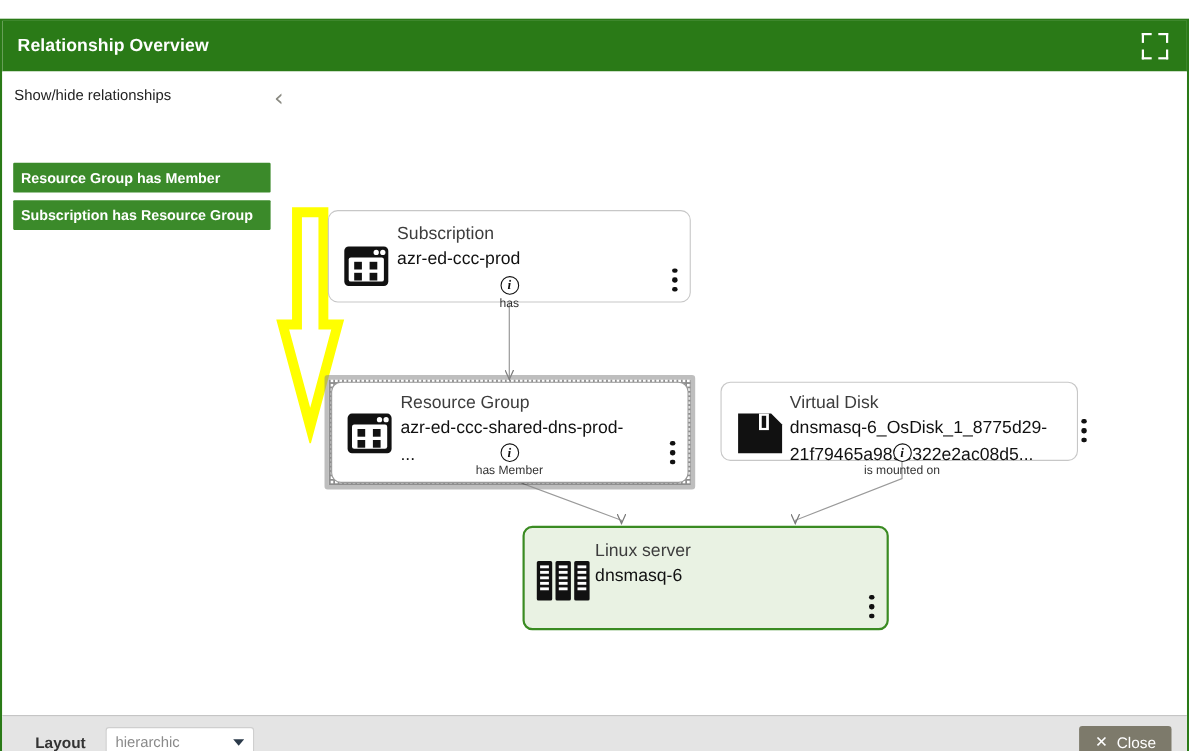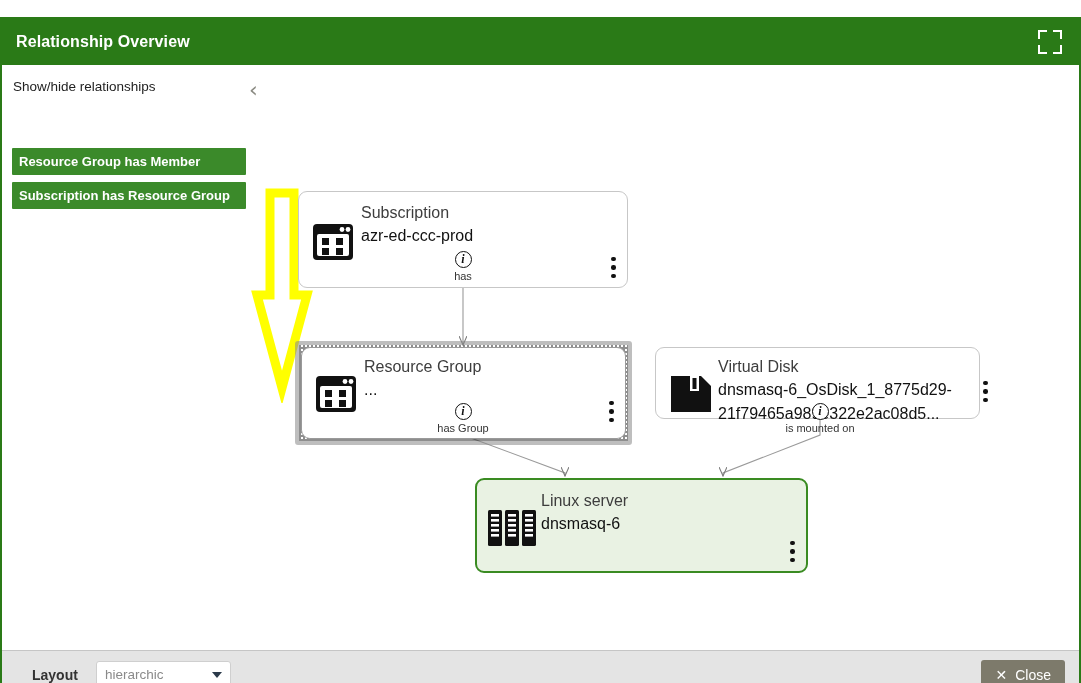--- a/index.html
+++ b/index.html
@@ -290,21 +290,21 @@
 
       <path d="M461,332 L461,370 L563,408 L563,411" stroke="#9a9a9a" stroke-width="1.1" fill="none" marker-end="url(#arrowhead)"></path>
 
       <path d="M818,332 L818,370 L721,408 L721,411" stroke="#9a9a9a" stroke-width="1.1" fill="none" marker-end="url(#arrowhead)"></path>
     </svg>
 
     <svg class="annot-arrow" style="left:245px; top:118px; width:70px; height:220px;" viewBox="0 0 70 220">
       <path d="M23,10 L47,10 L47,112 L60,112 L35,205 L10,112 L23,112 Z" fill="none" stroke="#ffff00" stroke-width="9" stroke-linejoin="miter"></path>
     </svg>
 
-    <div class="node" style="left:296px; top:126px; width:330px; height:97px;">
+    <div class="node" style="left:296px; top:126px; width:330px; height:84px;">
       <span class="node-icon" style="top:28px;">
         <svg width="44" height="44" viewBox="0 0 44 44">
           <rect x="2" y="4" width="40" height="36" rx="4" fill="#111"></rect>
           <rect x="6" y="14" width="32" height="22" rx="2" fill="#fff"></rect>
           <circle cx="31" cy="9.5" r="2.4" fill="#fff"></circle>
           <circle cx="37" cy="9.5" r="2.4" fill="#fff"></circle>
           <rect x="11" y="18" width="7" height="7" fill="#111"></rect>
           <rect x="25" y="18" width="7" height="7" fill="#111"></rect>
           <rect x="11" y="28" width="7" height="7" fill="#111"></rect>
           <rect x="25" y="28" width="7" height="7" fill="#111"></rect>
@@ -330,20 +330,21 @@
           <circle cx="31" cy="9.5" r="2.4" fill="#fff"></circle>
           <circle cx="37" cy="9.5" r="2.4" fill="#fff"></circle>
           <rect x="11" y="18" width="7" height="7" fill="#111"></rect>
           <rect x="25" y="18" width="7" height="7" fill="#111"></rect>
           <rect x="11" y="28" width="7" height="7" fill="#111"></rect>
           <rect x="25" y="28" width="7" height="7" fill="#111"></rect>
         </svg>
       </span>
       <div class="node-text" style="top:8px;">
         <div class="node-type">Resource Group</div>
+        <div class="node-label">azr-ed-ccc-shared-dns-prod-</div>
         <div class="node-label">...</div>
       </div>
       <div class="node-menu" style="bottom:16px;">
         <span></span>
         <span></span>
         <span></span>
       </div>
     </div>
 
     <div class="node" style="left:653px; top:282px; width:325px; height:72px;">
@@ -404,21 +405,21 @@
       </div>
     </div>
 
     <div class="edge-label" style="left:421px; top:186px; width:80px;">
       <div class="edge-info">i</div>
       <div class="edge-text">has</div>
     </div>
 
     <div class="edge-label" style="left:401px; top:338px; width:120px;">
       <div class="edge-info">i</div>
-      <div class="edge-text">has Group</div>
+      <div class="edge-text">has Member</div>
     </div>
 
     <div class="edge-label" style="left:758px; top:338px; width:120px;">
       <div class="edge-info">i</div>
       <div class="edge-text">is mounted on</div>
     </div>
 
   </div>
 
   <div class="toolbar">

